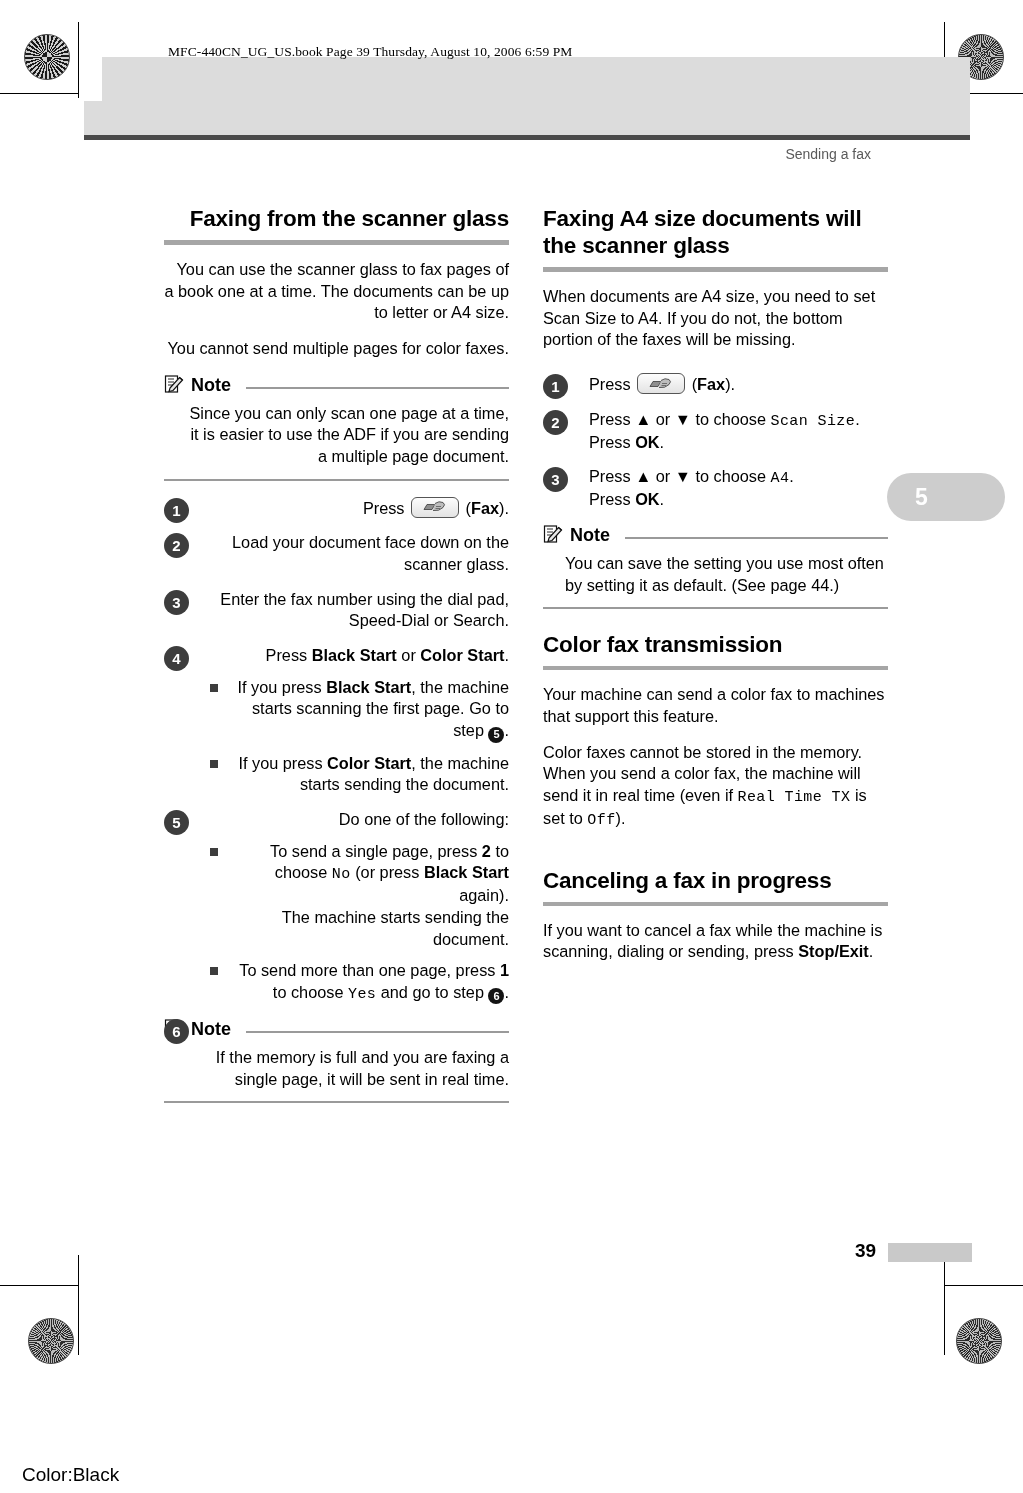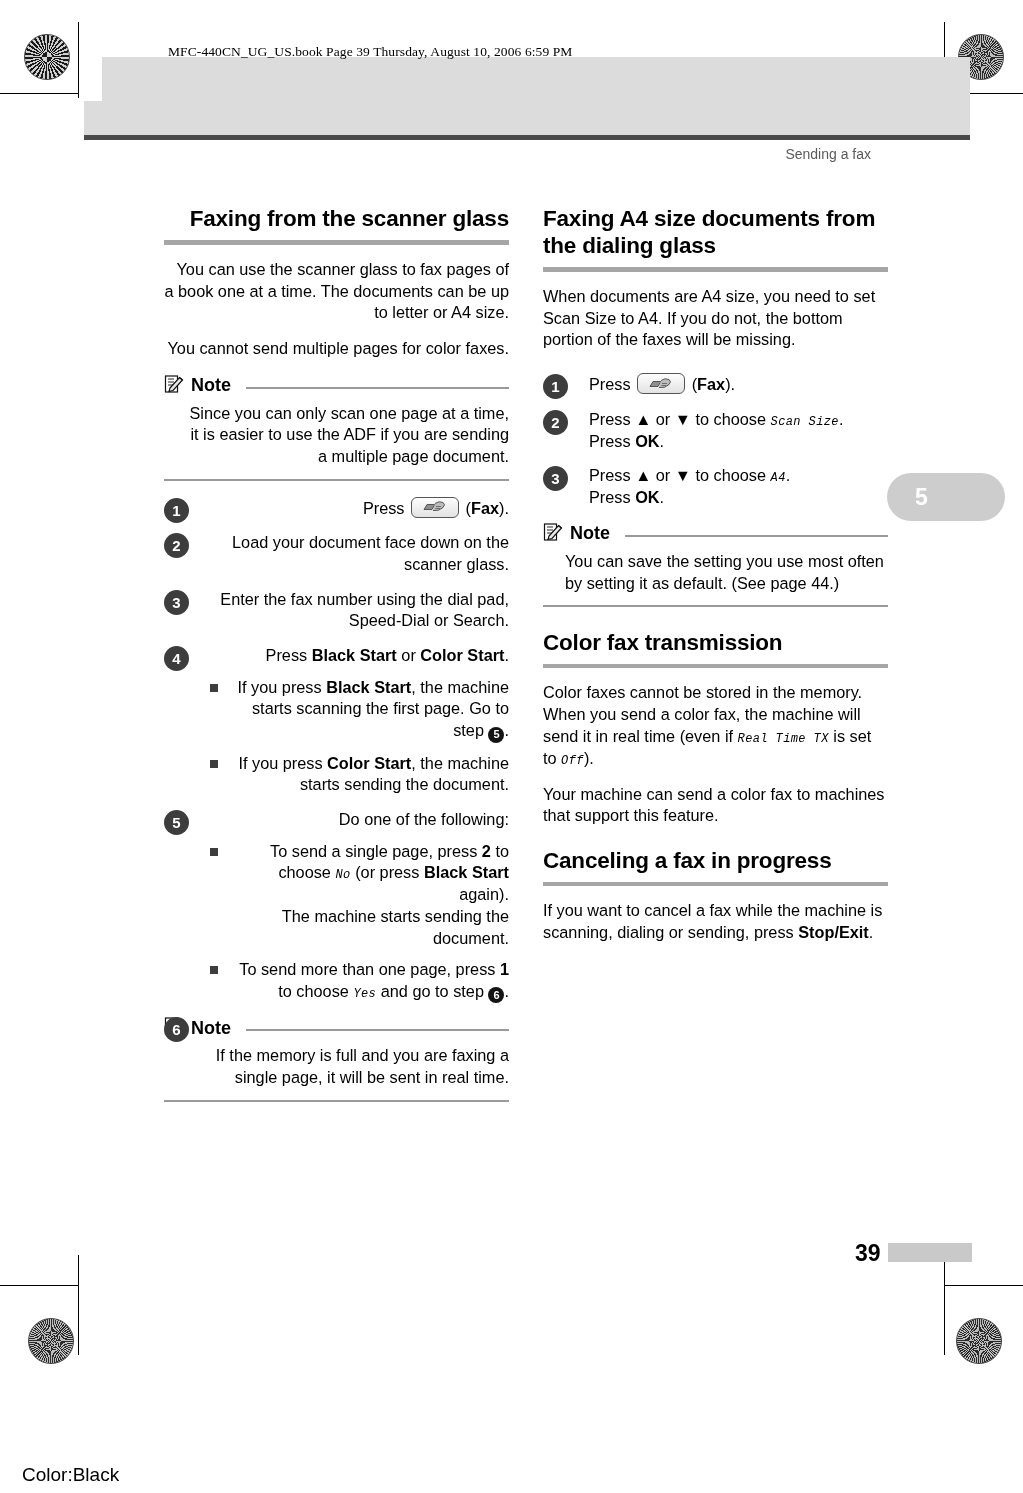--- a/index.html
+++ b/index.html
@@ -35,21 +35,21 @@
   
   .col{position:absolute;top:205px;width:345px;}
   .col-left{left:164px;text-align:right;}
   .col-right{left:543px;}
 
   h2.sec{font-size:22.5px;font-weight:bold;line-height:1.2;margin:0 0 8px 0;letter-spacing:-.2px;}
   .rule{height:5px;background:#a6a6a6;margin:0 0 14px 0;}
   .rule.thin{height:4px;}
 
   p.body{font-size:16.3px;line-height:1.33;margin:0 0 14px 0;}
-  .mono{font-family:"Liberation Mono",monospace;font-size:12px;letter-spacing:.4px;font-style:italic;}
+  .mono{font-family:"Liberation Mono",monospace;font-size:15px;letter-spacing:.4px;}
   b{font-weight:bold;}
 
   
   .note{margin:4px 0 16px 0;}
   .note-hd{display:flex;align-items:center;gap:7px;margin-bottom:5px;}
   .note-hd .ttl{font-size:18px;font-weight:bold;}
   .note-hd .line{flex:1;height:2px;background:#9a9a9a;margin-left:8px;margin-top:4px;}
   .note-body{font-size:16.3px;line-height:1.33;padding-left:22px;margin:0;}
   .note-foot{height:2px;background:#9a9a9a;margin-top:11px;}
 
@@ -65,21 +65,21 @@
   ul.sub{list-style:none;margin:2px 0 0 0;padding:0;}
   ul.sub>li{position:relative;padding-left:18px;margin-top:10px;}
   ul.sub>li::before{content:"";position:absolute;left:0;top:7px;width:8px;height:8px;background:#3d3d3d;}
 
   
   .faxkey{display:inline-block;width:46px;height:19px;border:1.3px solid #555;border-radius:6px;
           background:linear-gradient(#fdfdfd,#e3e3e3);vertical-align:-4px;position:relative;margin:0 2px;}
   .faxkey svg{position:absolute;left:50%;top:50%;transform:translate(-50%,-50%);}
 
   
-  .pgnum{position:absolute;left:855px;top:1240px;font-size:23px;font-weight:bold;}
+  .pgnum{position:absolute;left:855px;top:1240px;font-size:19px;font-weight:bold;}
   .pgbar{position:absolute;left:888px;top:1243px;width:84px;height:19px;background:#c9c9c9;}
   .colorblack{position:absolute;left:22px;top:1464px;font-size:19px;}
 </style>
 </head>
 <body>
 
 <div class="reg-star" style="left:24px;top:34px;"></div>
 <div class="reg-star dense" style="left:958px;top:34px;"></div>
 <div class="reg-star dense" style="left:28px;top:1318px;"></div>
 <div class="reg-star dense" style="left:956px;top:1318px;"></div>
@@ -201,21 +201,21 @@
       <span class="ttl">Note</span>
       <span class="line"></span>
     </div>
     <p class="note-body">If the memory is full and you are faxing a single page, it will be sent in real time.</p>
     <div class="note-foot"></div>
   </div>
 </div>
 
 <div class="col col-right">
 
-  <h2 class="sec">Faxing A4 size documents from the dialing glass</h2>
+  <h2 class="sec">Faxing A4 size documents will the scanner glass</h2>
   <div class="rule"></div>
   <p class="body">When documents are A4 size, you need to set Scan Size to A4. If you do not, the bottom portion of the faxes will be missing.</p>
 
   <ol class="steps" style="margin-top:22px;">
     <li>
       <span class="badge">1</span>
       <span>Press</span>
       <span class="faxkey">
         <svg width="26" height="13" viewBox="0 0 26 13">
           <path d="M2 9 L10 9 L13 4 L5 4 Z" fill="#8e8e8e" stroke="#3a3a3a" stroke-width="0.8"></path>
@@ -249,23 +249,23 @@
       </span>
       <span class="ttl">Note</span>
       <span class="line"></span>
     </div>
     <p class="note-body">You can save the setting you use most often by setting it as default. (See page 44.)</p>
     <div class="note-foot"></div>
   </div>
 
   <h2 class="sec" style="margin-top:22px;">Color fax transmission</h2>
   <div class="rule thin"></div>
+  <p class="body">Your machine can send a color fax to machines that support this feature.</p>
   <p class="body"><span>Color faxes cannot be stored in the memory. When you send a color fax, the machine will send it in real time (even if </span><span class="mono">Real Time TX</span><span> is set to </span><span class="mono">Off</span><span>).</span></p>
-  <p class="body">Your machine can send a color fax to machines that support this feature.</p>
-
-  <h2 class="sec" style="margin-top:20px;">Canceling a fax in progress</h2>
+
+  <h2 class="sec" style="margin-top:36px;">Canceling a fax in progress</h2>
   <div class="rule thin"></div>
   <p class="body"><span>If you want to cancel a fax while the machine is scanning, dialing or sending, press </span><b>Stop/Exit</b><span>.</span></p>
 </div>
 
 <div class="pgnum">39</div>
 <div class="pgbar"></div>
 <div class="colorblack">Color:Black</div>
 
 </body></html>

